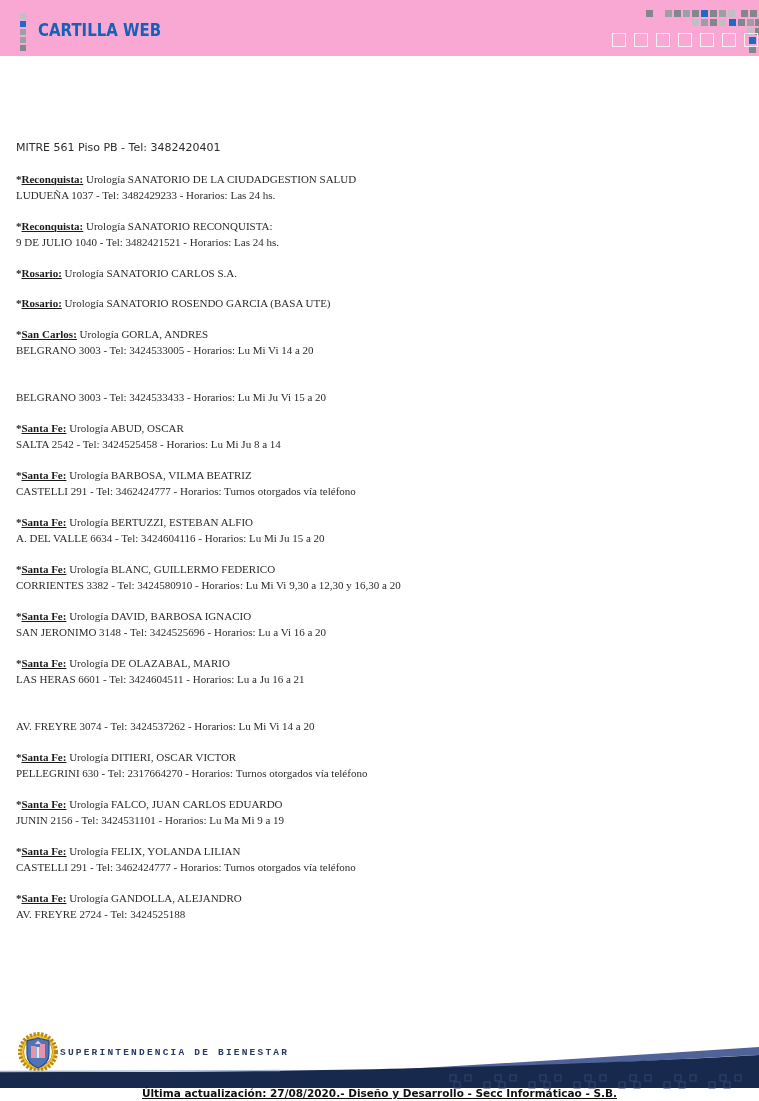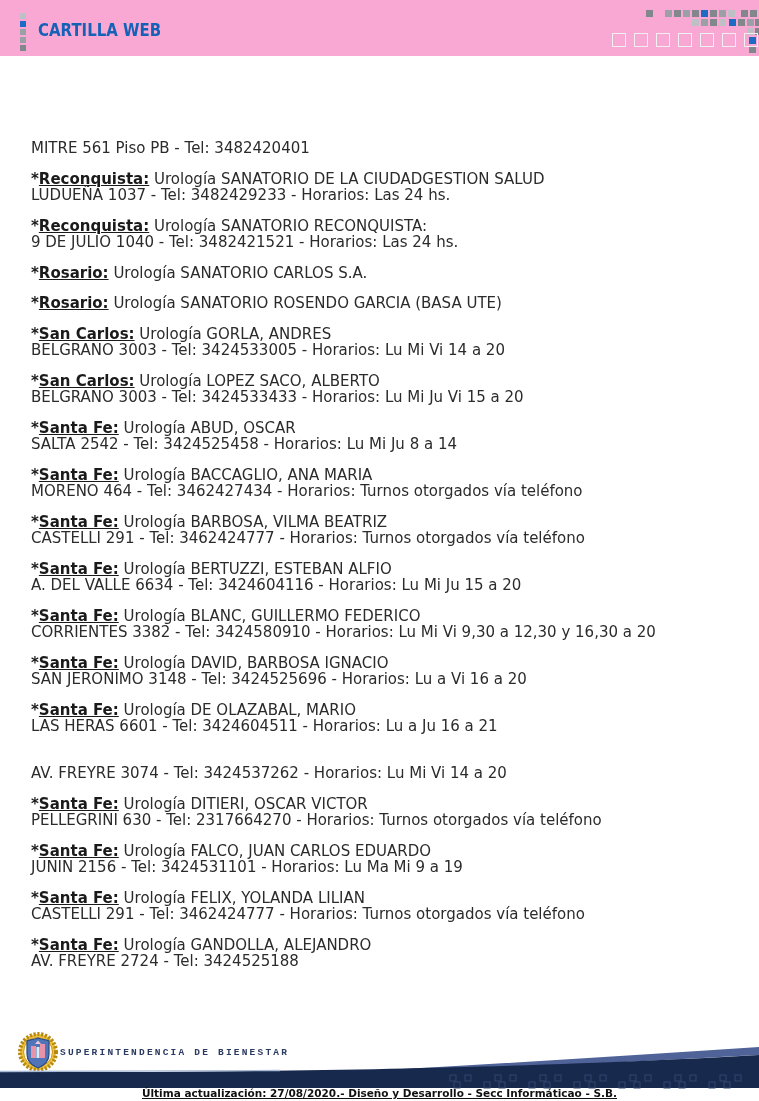--- a/index.html
+++ b/index.html
@@ -14,25 +14,25 @@
   .logo-squares div{position:absolute;left:0;width:6px;height:6px;}
   .site-title{
     position:absolute;left:38px;top:20px;
     font-size:17px;font-weight:bold;letter-spacing:0px;
     transform:scaleX(.88);transform-origin:left center;white-space:nowrap;
   }
   .mosaic{position:absolute;top:0;right:0;left:0;height:56px;pointer-events:none;}
   .mosaic div{position:absolute;}
   
   .main{
-    position:absolute;top:140px;left:31px;width:720px;
-    font-size:15px;line-height:16.5px;color:#2b2b2b;
+    position:absolute;top:140px;left:16px;width:720px;
+    font-size:11px;line-height:16.5px;color:#2b2b2b;
   }
   .intro-line{margin:0 0 14px 0;}
-  .entry{margin:0 0 14px 0;}
+  .entry{margin:0 0 14px 0;font-family:Liberation Serif, serif;}
   .entry .city{font-weight:bold;text-decoration:underline;color:#1a1a1a;}
   .entry .star{font-weight:bold;color:#1a1a1a;}
   
   .footer{position:absolute;left:0;top:1024px;width:723px;height:77px;background:#ffffff;}
   .org-logo{position:absolute;left:17px;top:4px;}
   .org-name{
     position:absolute;left:60px;top:23px;
     font-family:"Liberation Mono","DejaVu Sans Mono",monospace;
     font-size:9.5px;font-weight:bold;letter-spacing:2.2px;color:#2a3a60;white-space:nowrap;
   }
@@ -99,28 +99,26 @@
 
   <p class="entry"><span class="heading-line"><span class="star">*</span><span class="city">Rosario:</span><span> Urología SANATORIO CARLOS S.A.</span></span><br>
     </p>
 
   <p class="entry"><span class="heading-line"><span class="star">*</span><span class="city">Rosario:</span><span> Urología SANATORIO ROSENDO GARCIA (BASA UTE)</span></span><br>
     </p>
 
   <p class="entry"><span class="heading-line"><span class="star">*</span><span class="city">San Carlos:</span><span> Urología GORLA, ANDRES</span></span><br>
     <span>BELGRANO 3003 - Tel: 3424533005 - Horarios: Lu Mi Vi 14 a 20</span></p>
 
-  <p class="entry"><span class="heading-line"><span class="star">*</span><span class="city">San Carlos:</span><span> Urología LOPEZ SACO, ALBERTO</span></span><br>
+  <p class="entry"><br>
     <span>BELGRANO 3003 - Tel: 3424533433 - Horarios: Lu Mi Ju Vi 15 a 20</span></p>
 
   <p class="entry"><span class="heading-line"><span class="star">*</span><span class="city">Santa Fe:</span><span> Urología ABUD, OSCAR</span></span><br>
     <span>SALTA 2542 - Tel: 3424525458 - Horarios: Lu Mi Ju 8 a 14</span></p>
 
-  <p class="entry"><span class="heading-line"><span class="star">*</span><span class="city">Santa Fe:</span><span> Urología BACCAGLIO, ANA MARIA</span></span><br>
-    <span>MORENO 464 - Tel: 3462427434 - Horarios: Turnos otorgados vía teléfono</span></p>
 
   <p class="entry"><span class="heading-line"><span class="star">*</span><span class="city">Santa Fe:</span><span> Urología BARBOSA, VILMA BEATRIZ</span></span><br>
     <span>CASTELLI 291 - Tel: 3462424777 - Horarios: Turnos otorgados vía teléfono</span></p>
 
   <p class="entry"><span class="heading-line"><span class="star">*</span><span class="city">Santa Fe:</span><span> Urología BERTUZZI, ESTEBAN ALFIO</span></span><br>
     <span>A. DEL VALLE 6634 - Tel: 3424604116 - Horarios: Lu Mi Ju 15 a 20</span></p>
 
   <p class="entry"><span class="heading-line"><span class="star">*</span><span class="city">Santa Fe:</span><span> Urología BLANC, GUILLERMO FEDERICO</span></span><br>
     <span>CORRIENTES 3382 - Tel: 3424580910 - Horarios: Lu Mi Vi 9,30 a 12,30 y 16,30 a 20</span></p>
 

